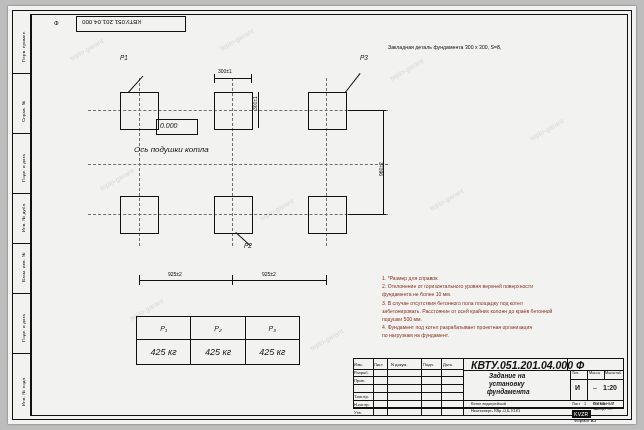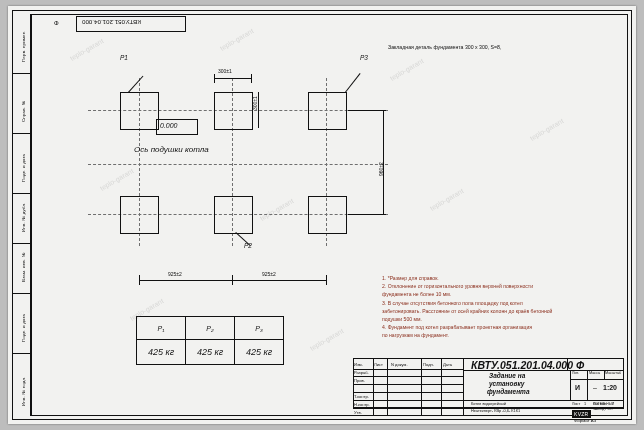--- a/index.html
+++ b/index.html
@@ -100,21 +100,21 @@
     <div class="txt" style="left:370px;top:170px;font-size:5px;transform:rotate(-90deg);transform-origin:0 0;">960±2</div>
 
     <div class="dim" style="left:131px;top:274px;width:93px;"></div>
     <div class="dim" style="left:224px;top:274px;width:94px;"></div>
     <div class="dimv" style="left:131px;top:269px;height:10px;"></div>
     <div class="dimv" style="left:224px;top:269px;height:10px;"></div>
     <div class="dimv" style="left:318px;top:269px;height:10px;"></div>
     <div class="txt" style="left:160px;top:265px;font-size:5px;">925±2</div>
     <div class="txt" style="left:254px;top:265px;font-size:5px;">925±2</div>
 
-    <table class="tbl-table" style="left:128px;top:310px;width:148px;">
+    <table class="tbl-table" style="left:128px;top:310px;width:164px;">
       <tbody>
           <tr>
         <td style="width:56px;height:20px;font-size:7px;font-style:italic;">Р₁</td>
         <td style="width:56px;height:20px;font-size:7px;font-style:italic;">Р₂</td>
         <td style="width:56px;height:20px;font-size:7px;font-style:italic;">Р₃</td>
       </tr>
       <tr>
         <td style="height:22px;font-size:9px;font-style:italic;">425 кг</td>
         <td style="height:22px;font-size:9px;font-style:italic;">425 кг</td>
         <td style="height:22px;font-size:9px;font-style:italic;">425 кг</td>

